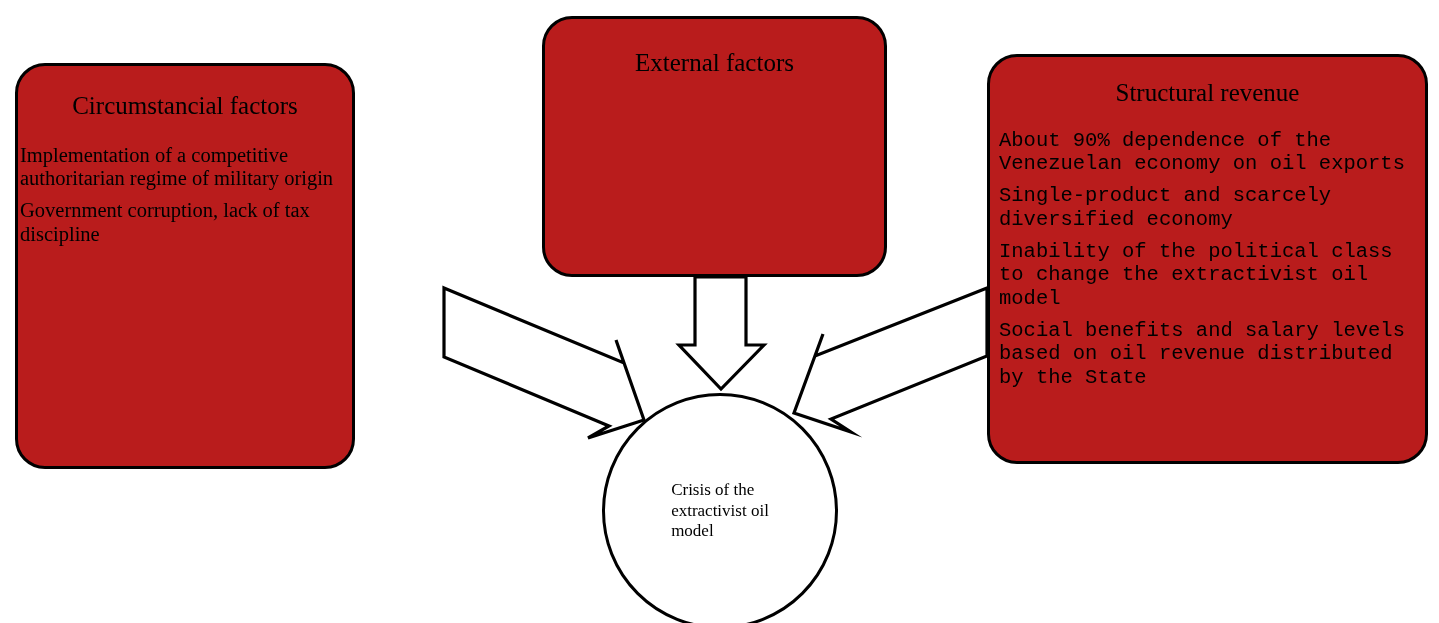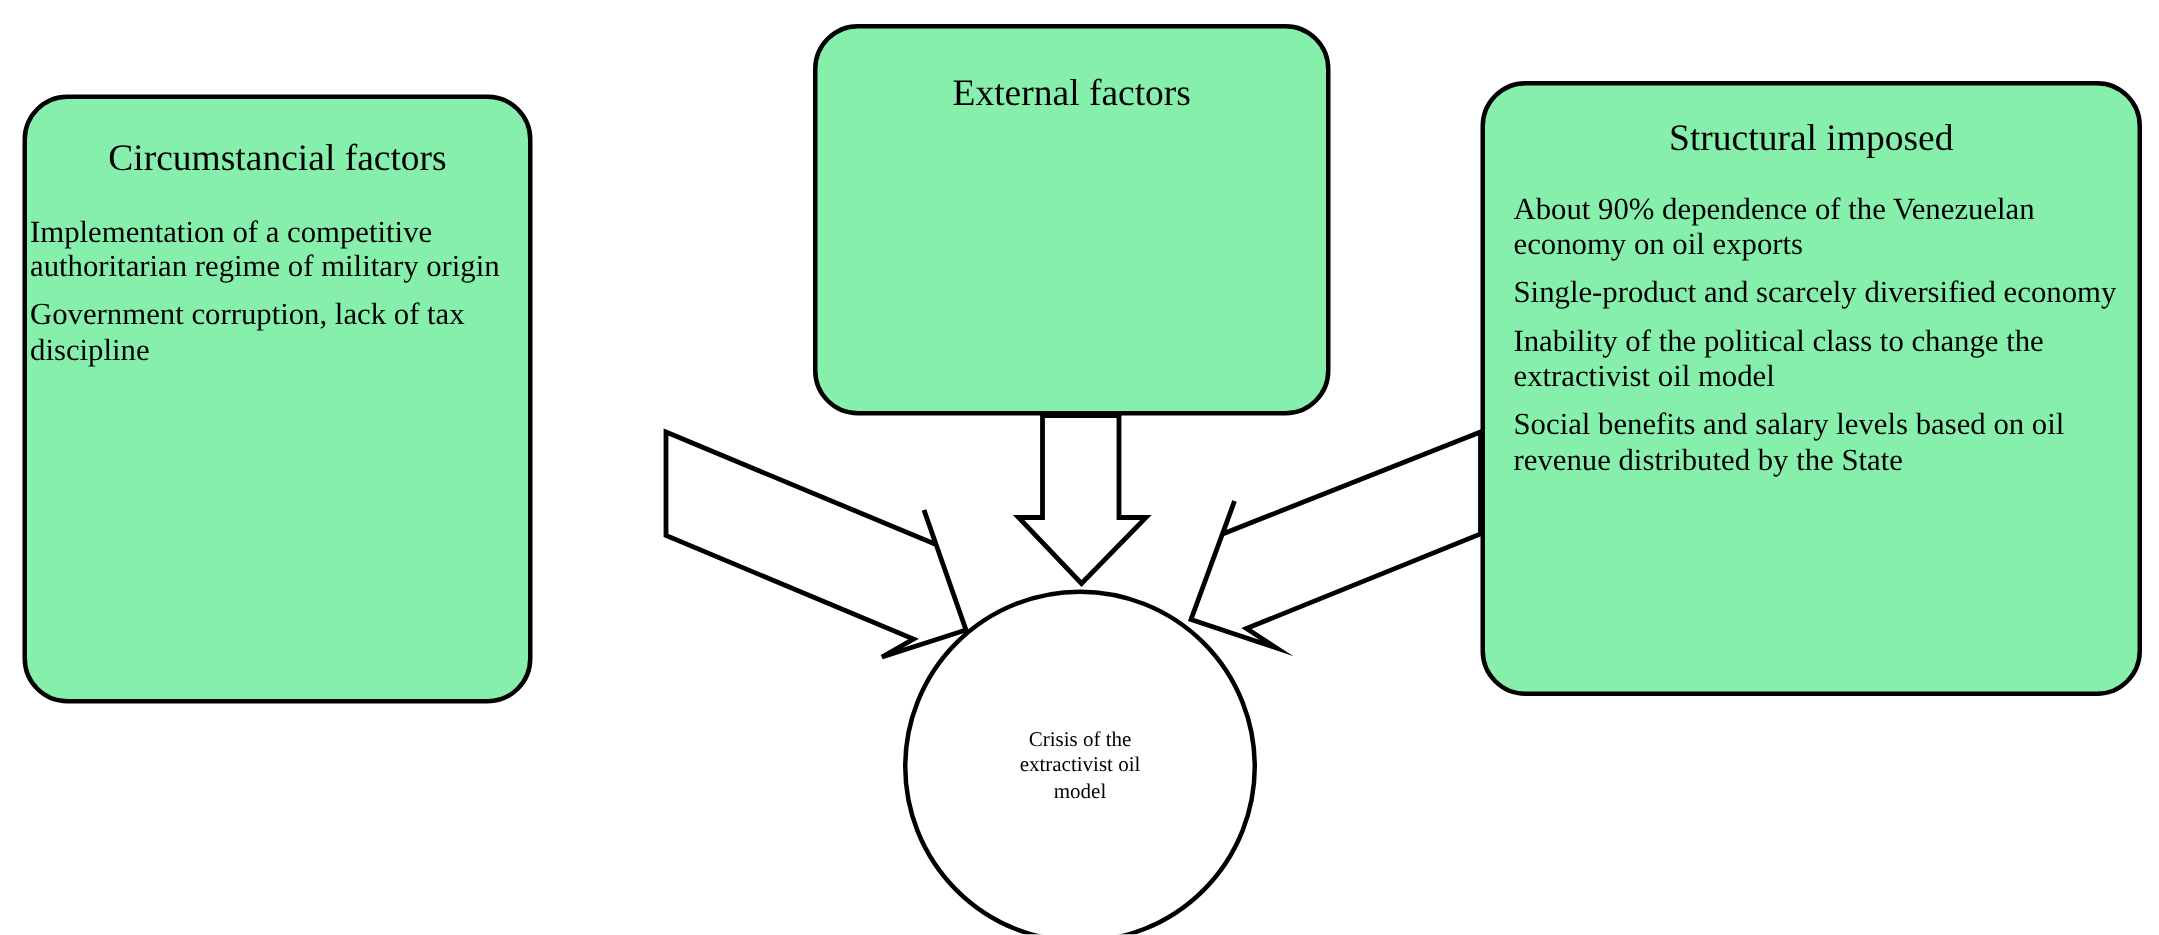--- a/index.html
+++ b/index.html
@@ -25,21 +25,21 @@
     top: 0;
     width: 1439px;
     height: 623px;
     pointer-events: none;
   }
   .factor-box {
     position: absolute;
     box-sizing: border-box;
     border: 3px solid #000000;
     border-radius: 30px;
-    background: #86efac;
+    background: #b91c1c;
     padding: 0;
   }
   .box-title {
     text-align: center;
     font-size: 25px;
     line-height: 1.1;
     margin: 0;
     padding: 0;
     white-space: nowrap;
   }
@@ -98,42 +98,42 @@
     left: 987px;
     top: 54px;
     width: 441px;
     height: 410px;
   }
   #box-structural .box-title {
     margin-top: 22px;
   }
   #box-structural .box-list {
     margin-top: 22px;
-    margin-left: 19px;
+    margin-left: 9px;
     margin-right: 12px;
+    font-family: Liberation Mono, monospace;
   }
 
   
   #center-circle {
     position: absolute;
     left: 602px;
     top: 393px;
     width: 236px;
     height: 236px;
     box-sizing: border-box;
     border: 3.5px solid #000000;
     border-radius: 50%;
     background: #ffffff;
     display: flex;
     align-items: center;
     justify-content: center;
   }
   #center-circle .circle-text {
-    text-align: center;
-    font-size: 14px;
+    font-size: 17px;
     line-height: 1.22;
     padding: 0 36px;
   }
 </style>
 </head>
 <body>
 
 <div id="diagram">
 
   <svg id="arrow-layer" viewBox="0 0 1439 623" width="1439" height="623">
@@ -151,21 +151,21 @@
       <li>Implementation of a competitive authoritarian regime of military origin</li>
       <li>Government corruption, lack of tax discipline</li>
     </ul>
   </div>
 
   <div class="factor-box" id="box-external">
     <div class="box-title">External factors</div>
   </div>
 
   <div class="factor-box" id="box-structural">
-    <div class="box-title">Structural imposed</div>
+    <div class="box-title">Structural revenue</div>
     <ul class="box-list">
       <li>About 90% dependence of the Venezuelan economy on oil exports</li>
       <li>Single-product and scarcely diversified economy</li>
       <li>Inability of the political class to change the extractivist oil model</li>
       <li>Social benefits and salary levels based on oil revenue distributed by the State</li>
     </ul>
   </div>
 
   <div id="center-circle">
     <div class="circle-text">

